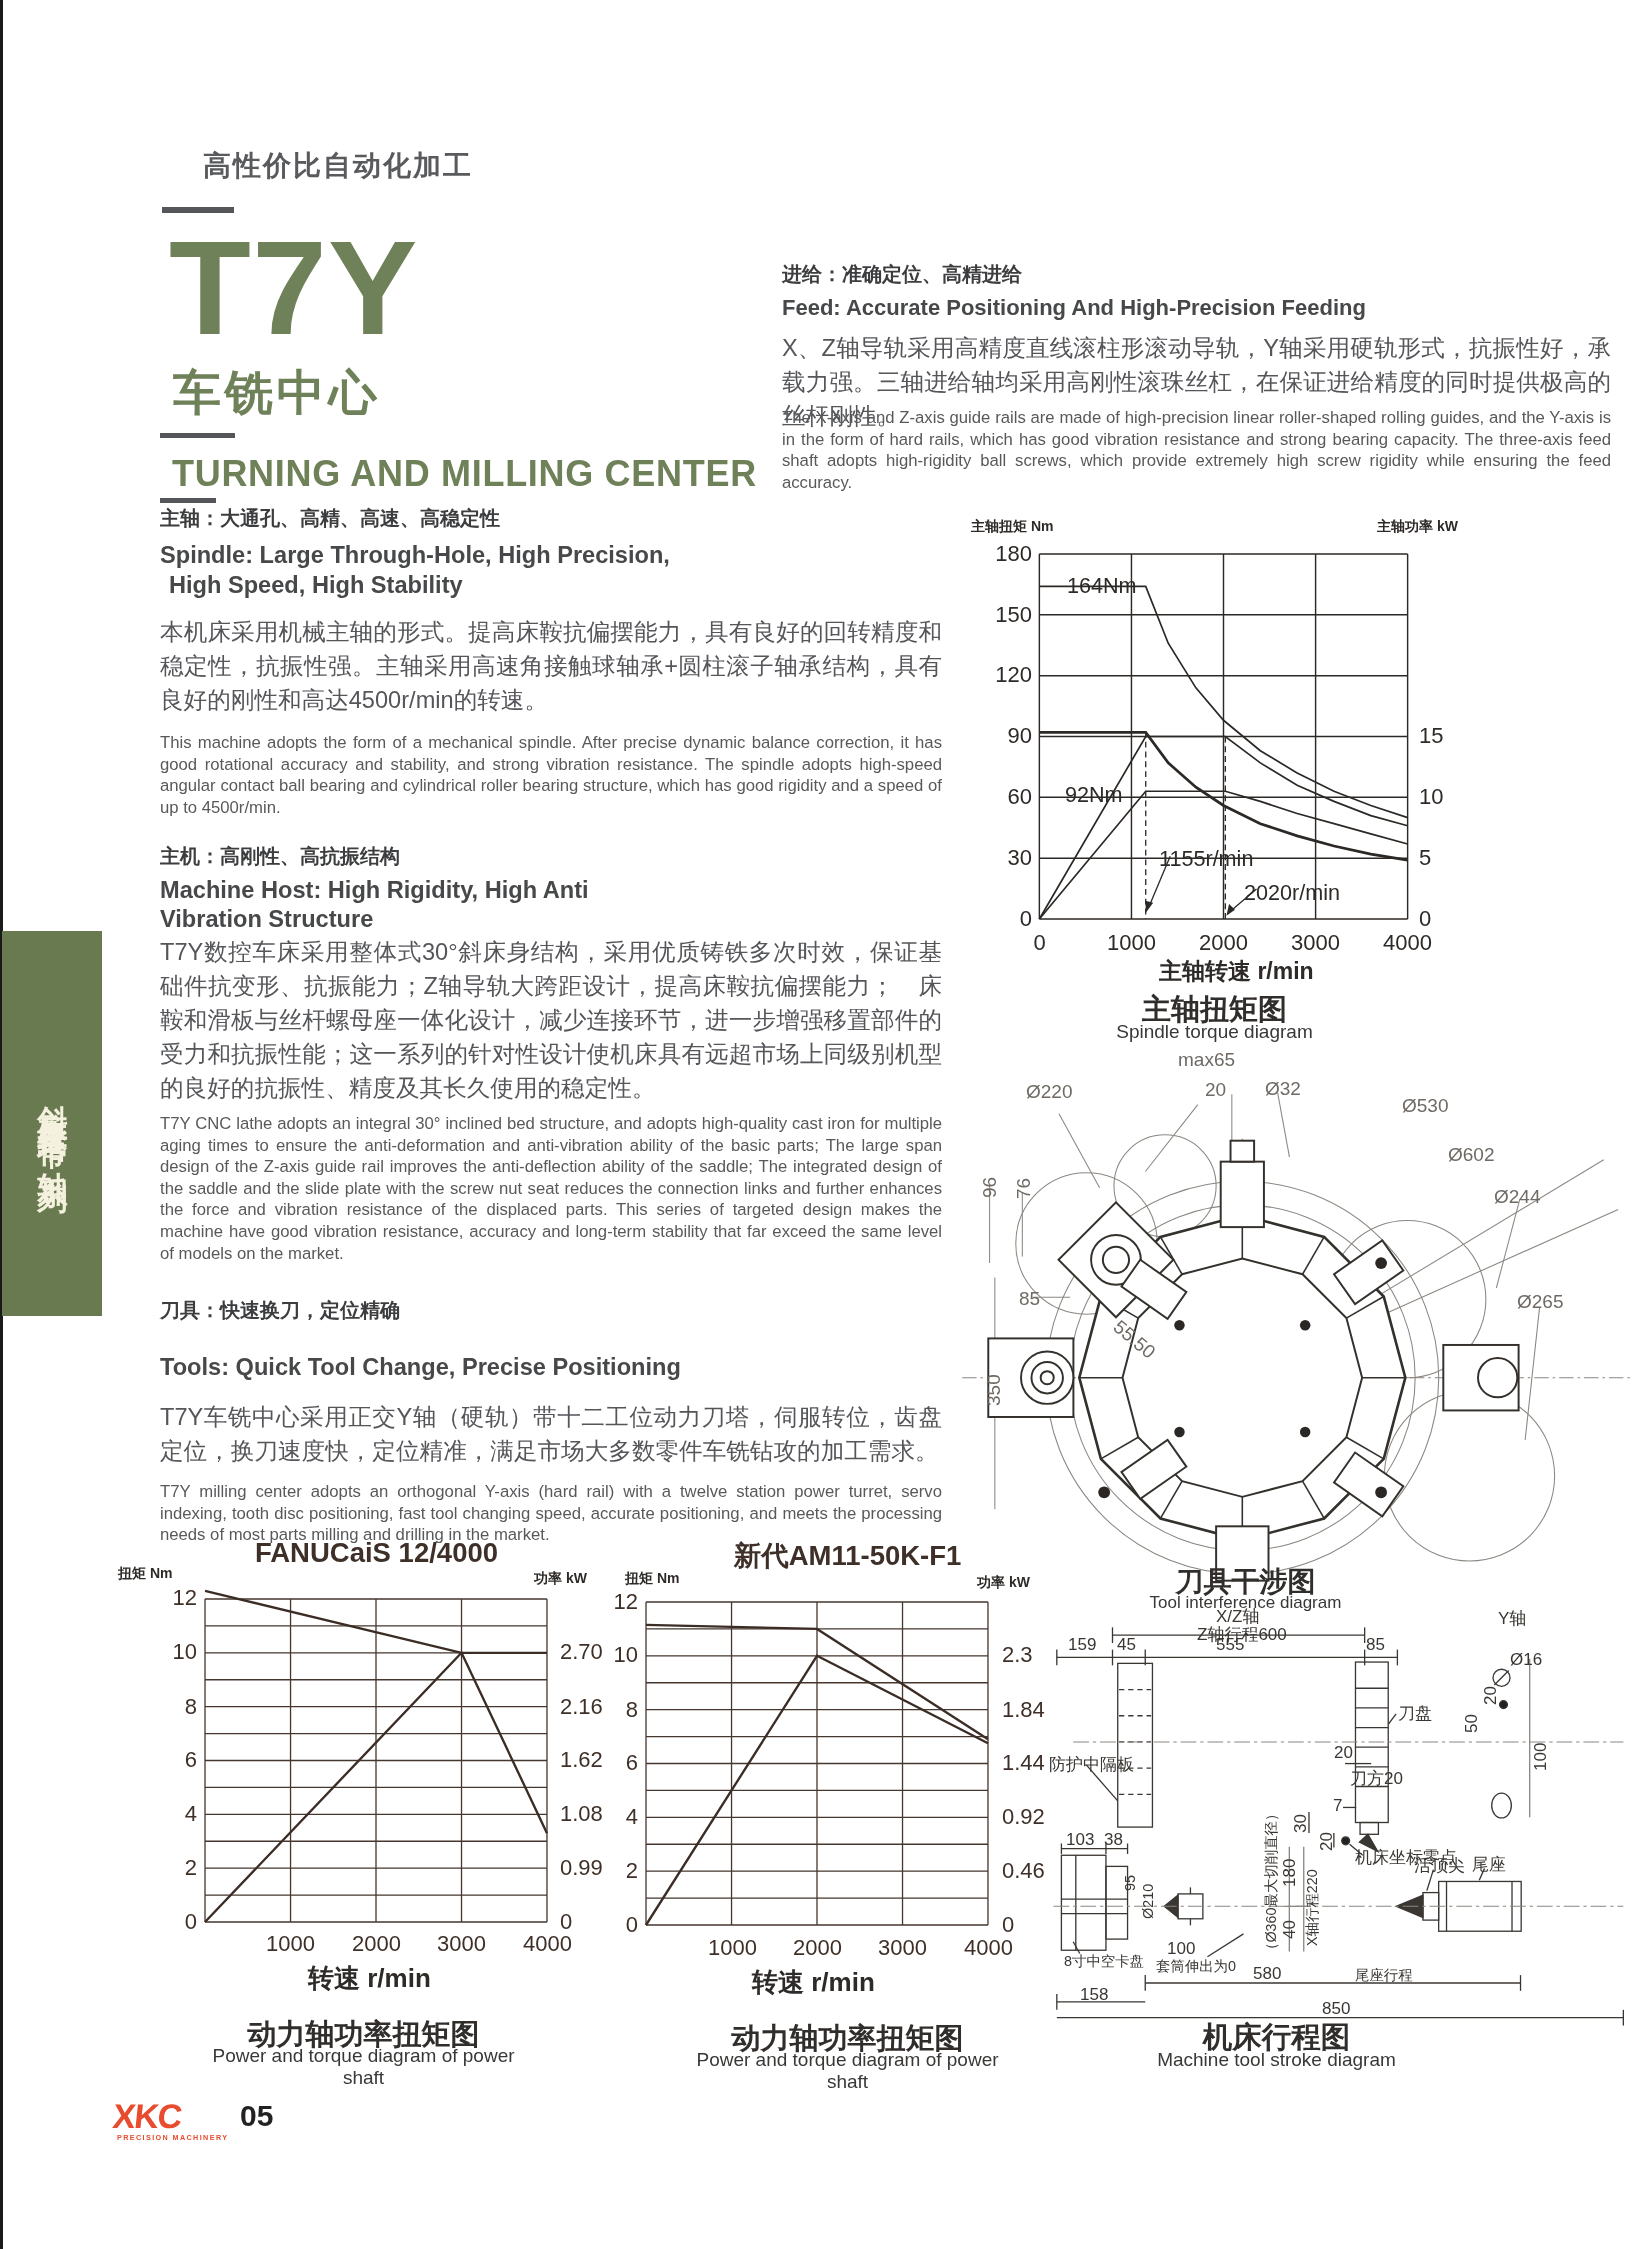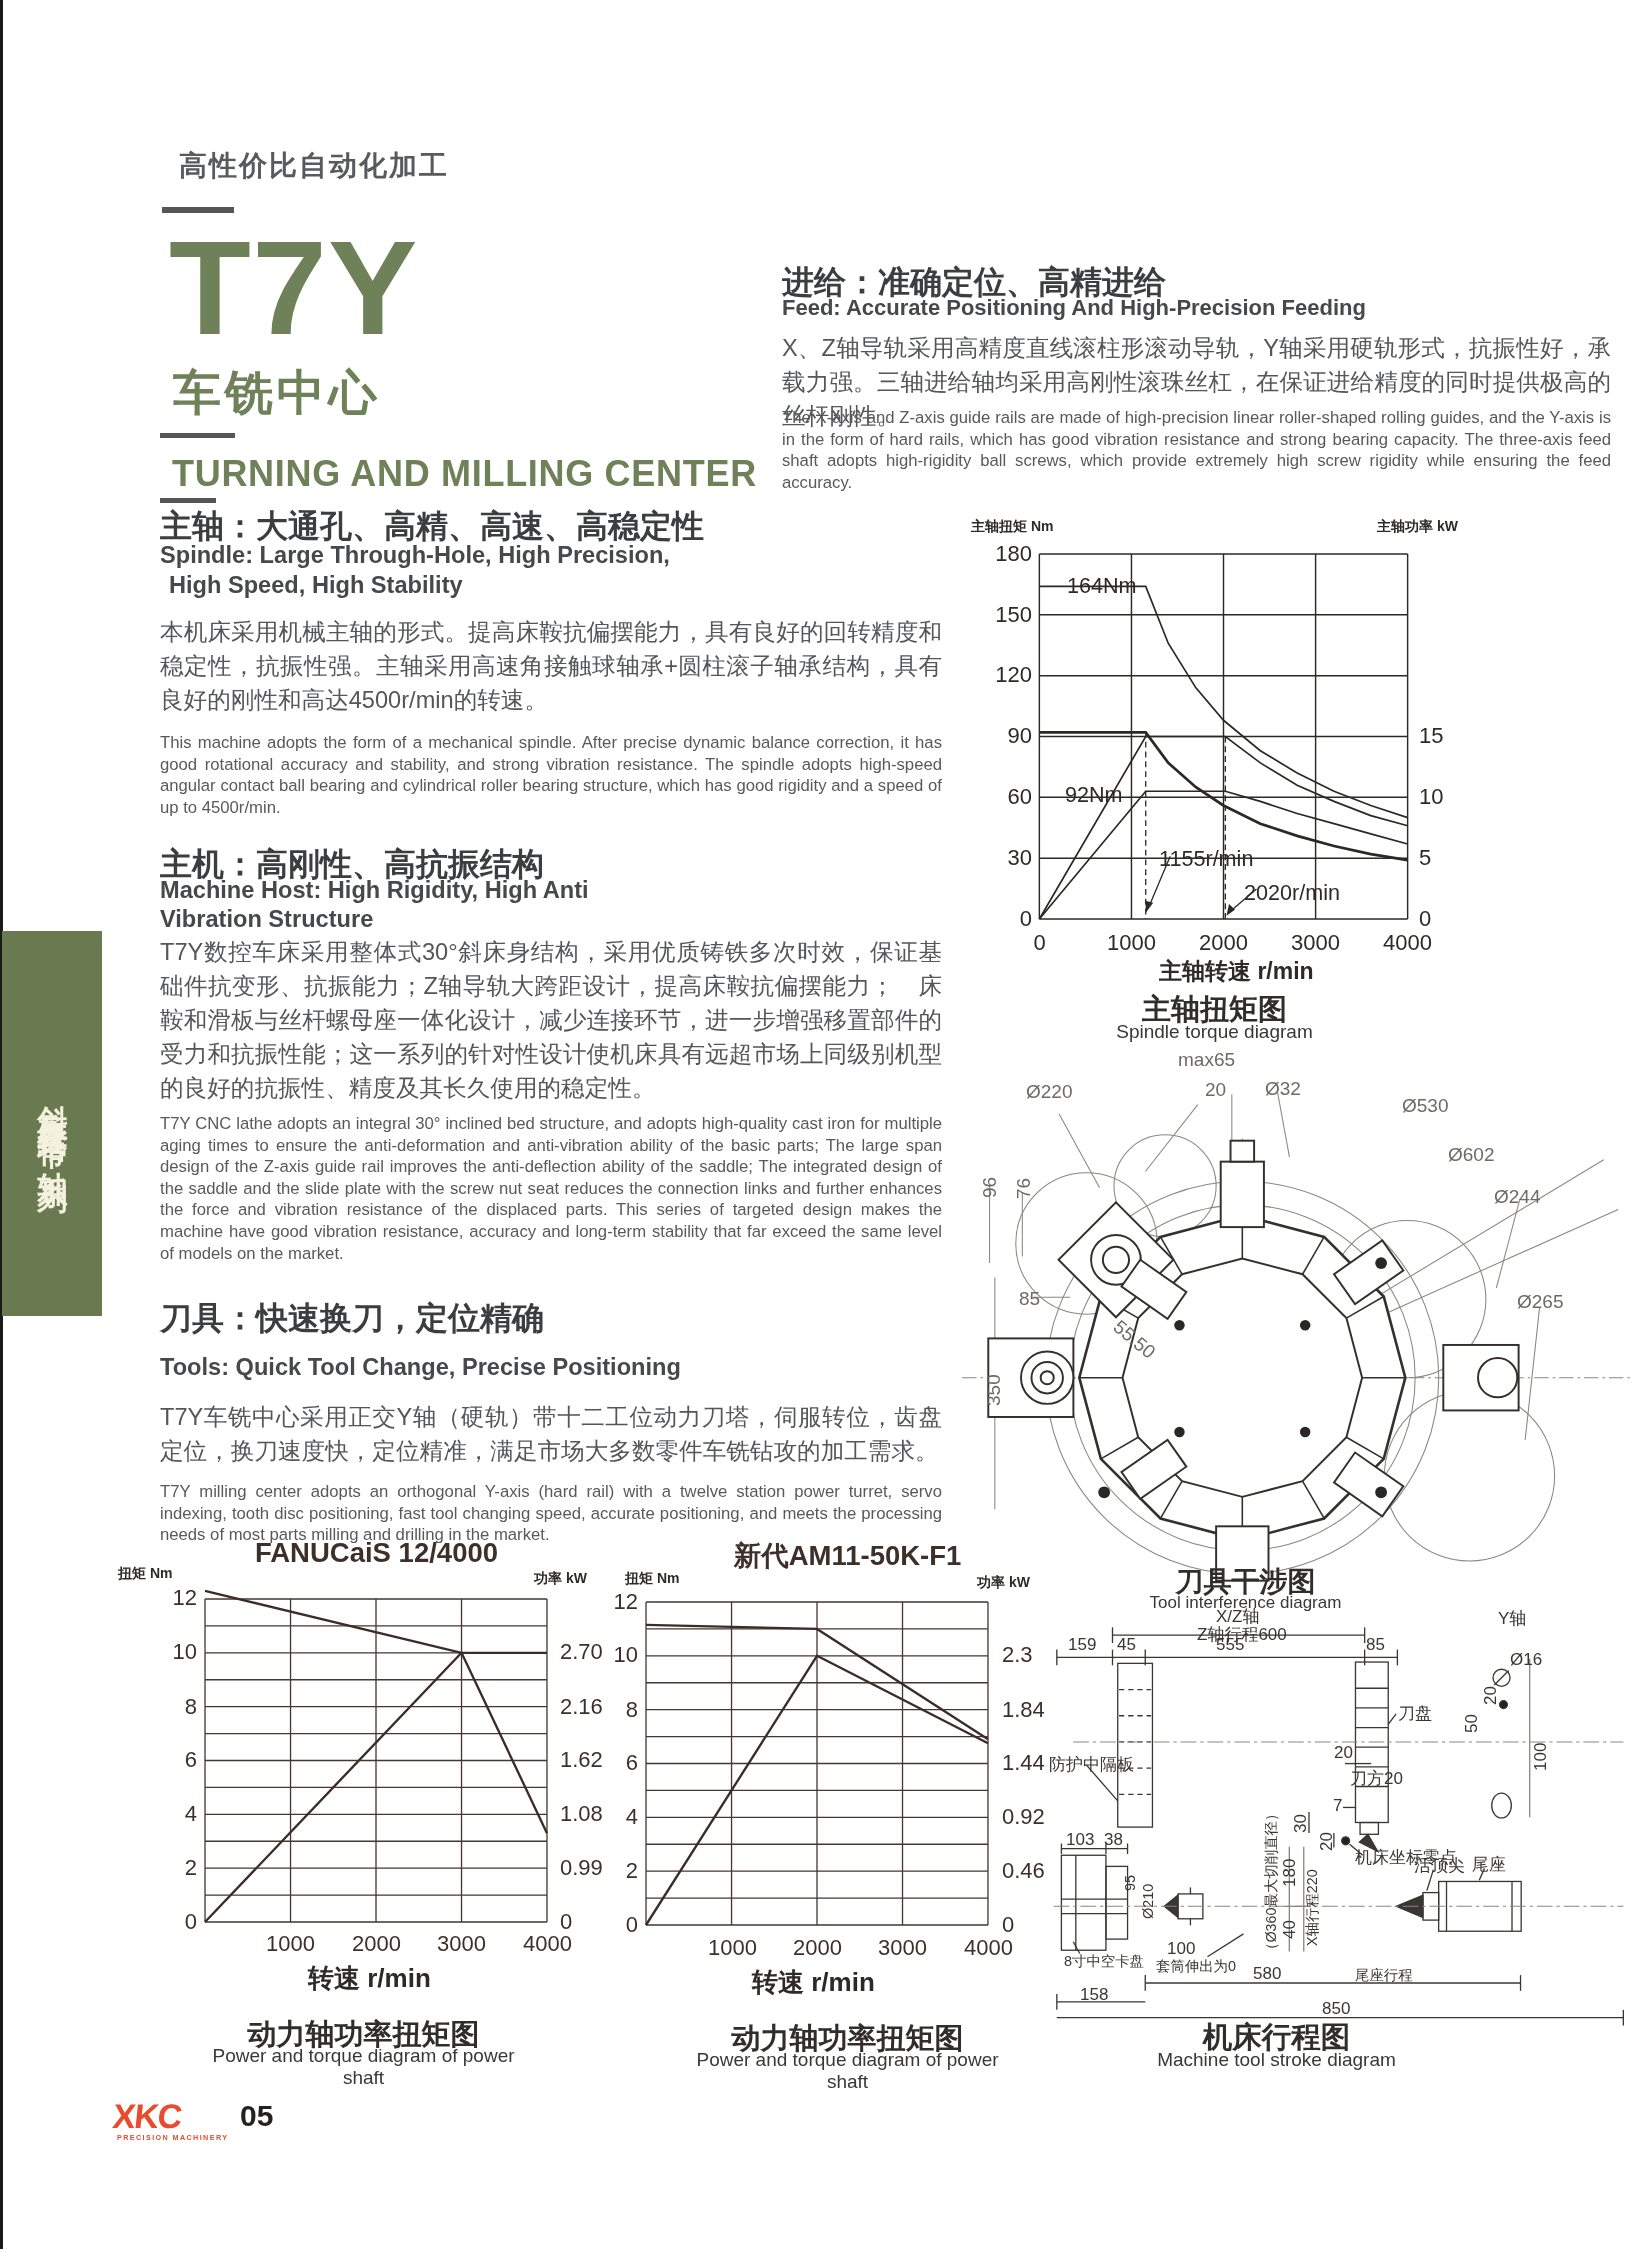--- a/index.html
+++ b/index.html
@@ -1,24 +1,24 @@
 <!DOCTYPE html>
 <html style="font-size:10.5px"><head>
 <meta charset="utf-8">
 <style>
   html,body{margin:0;padding:0;background:#ffffff;}
   #page{position:relative;width:1646px;height:2250px;background:#ffffff;overflow:hidden;
         font-family:"Liberation Sans","DejaVu Sans",sans-serif;}
   .abs{position:absolute;}
   .rule{position:absolute;background:#55565a;}
-  .tagline{font-size:28px;color:#595a5d;font-weight:600;letter-spacing:2px;}
+  .tagline{font-size:28px;color:#595a5d;font-weight:600;letter-spacing:2px;margin-left:24px;}
   .model{font-size:134px;font-weight:800;color:#6f8159;line-height:1;letter-spacing:1.3px;}
   .model-cn{font-size:48px;font-weight:800;color:#6f8159;letter-spacing:3.9px;}
   .model-en{font-size:36px;font-weight:800;color:#6f8159;letter-spacing:0.7px;}
-  .sec-cn{font-size:32px;font-weight:800;color:#3c3d3f;}
+  .sec-cn{font-size:20px;font-weight:800;color:#3c3d3f;}
   .sec-en{font-size:23.6px;font-weight:800;color:#47484a;}
   .cnpara{font-size:23.6px;line-height:34px;color:#55565a;text-align:justify;text-justify:inter-ideograph;}
   .enpara{font-size:16.7px;line-height:21.6px;color:#58595b;text-align:justify;}
   .banner{position:absolute;left:2px;top:931px;width:100px;height:385px;background:#697a50;}
   .banner-text{position:absolute;left:50%;top:50%;transform:translate(-50%,-50%);
     writing-mode:vertical-rl;text-orientation:mixed;color:#f4f1df;font-size:30px;letter-spacing:6.5px;font-weight:600;}
   .tick{position:absolute;font-size:22px;color:#2e2a27;}
   .tick-r{text-align:right;}
   .tick-c{text-align:center;}
   .fk{color:#3e3028;}

